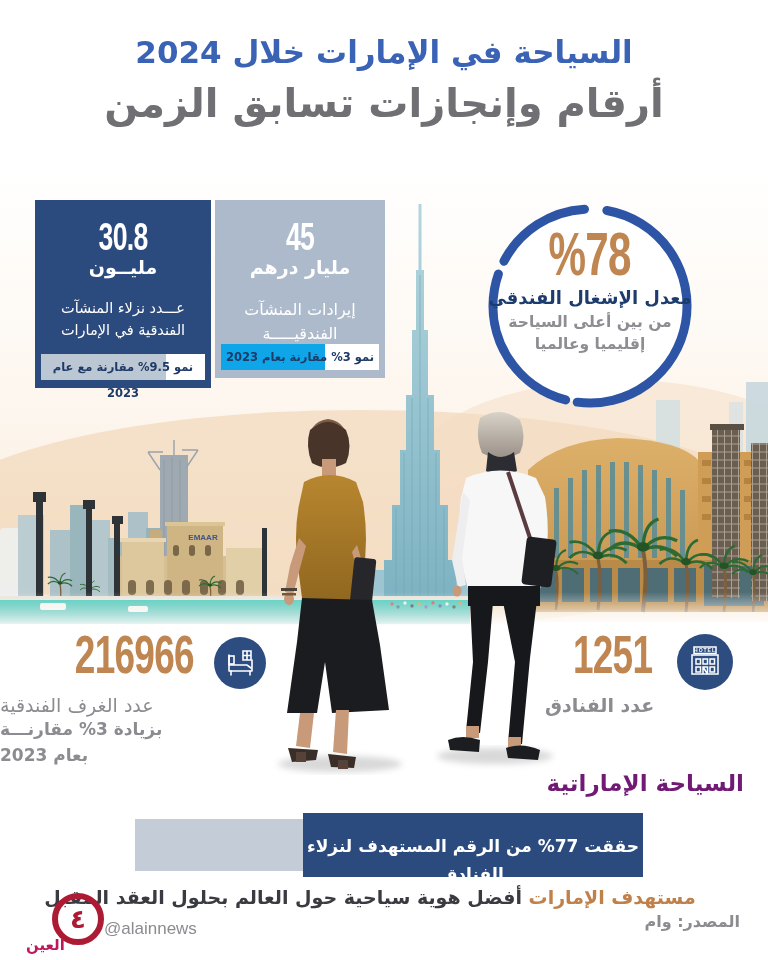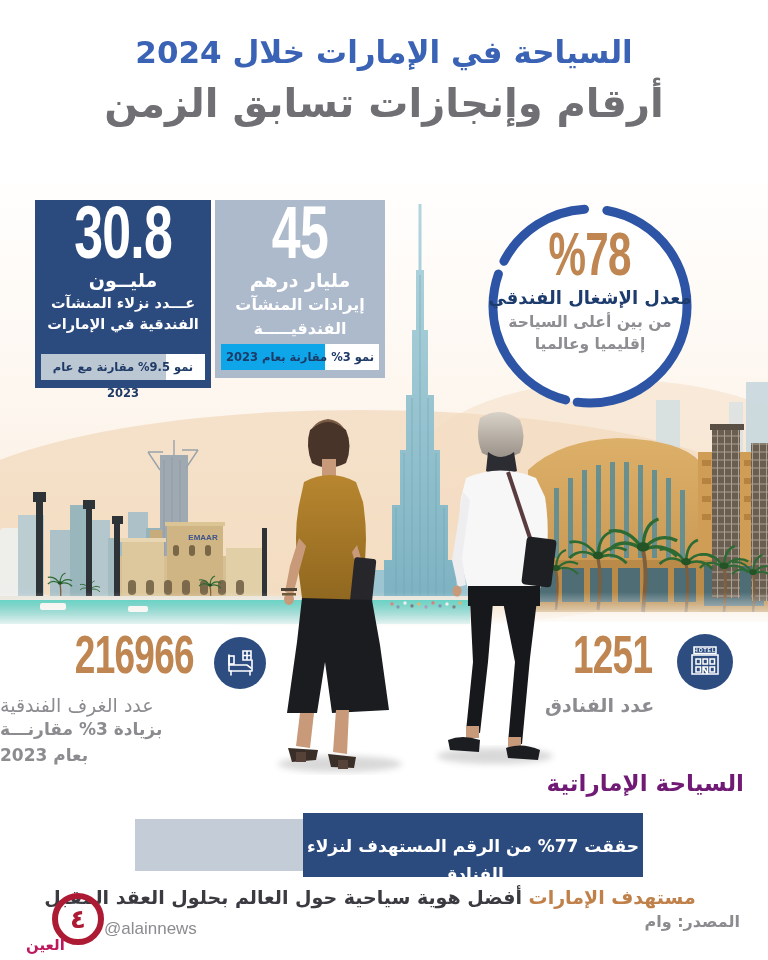--- a/index.html
+++ b/index.html
@@ -9,23 +9,23 @@
   
   .title1{top:34px;left:0;width:768px;text-align:center;font-size:31px;font-weight:bold;color:#3a62b5;}
   .title2{top:80px;left:0;width:768px;text-align:center;font-size:40px;font-weight:bold;color:#6f6f74;}
   
   .cond{display:inline-block;transform:scaleX(.74) scaleY(1.06);transform-origin:center;letter-spacing:-1px;
         font-family:"Liberation Sans",sans-serif;font-weight:bold;direction:ltr;}
   
   .box{color:#fff;text-align:center;}
   .box-guests{left:35px;top:200px;width:176px;height:188px;background:#2b4a7d;}
   .box-revenue{left:215px;top:200px;width:170px;height:178px;background:#adbacc;}
-  .box .bignum{font-size:70px;line-height:.95;margin-top:0;}
+  .box .bignum{font-size:36px;line-height:.95;margin-top:20px;}
   .box .unit{font-size:19px;font-weight:bold;margin-top:2px;}
-  .box .desc{font-size:14.5px;font-weight:bold;line-height:1.5;margin-top:2px;}
+  .box .desc{font-size:14.5px;font-weight:normal;line-height:1.5;margin-top:20px;}
   .band{position:absolute;left:6px;right:6px;bottom:8px;height:26px;background:#bcc7d4;}
   .band .chip{position:absolute;right:0;top:0;bottom:0;background:#ffffff;}
   .band .btxt{position:relative;z-index:1;display:block;line-height:26px;font-size:11.5px;font-weight:bold;color:#1e3a66;}
   .band2{background:#0ea5e9;}
   
   .occ{left:486px;top:202px;width:208px;height:210px;}
   .occ .inner{position:absolute;left:0;top:0;width:208px;height:208px;text-align:center;padding-top:24px;box-sizing:border-box;}
   .occ .bignum{font-size:57px;color:#bf8652;line-height:1;}
   .occ .t1{font-size:18px;font-weight:bold;color:#1d3c6e;margin-top:4px;}
   .occ .t2{font-size:15.5px;font-weight:bold;color:#8d8d92;line-height:1.45;margin-top:3px;}

